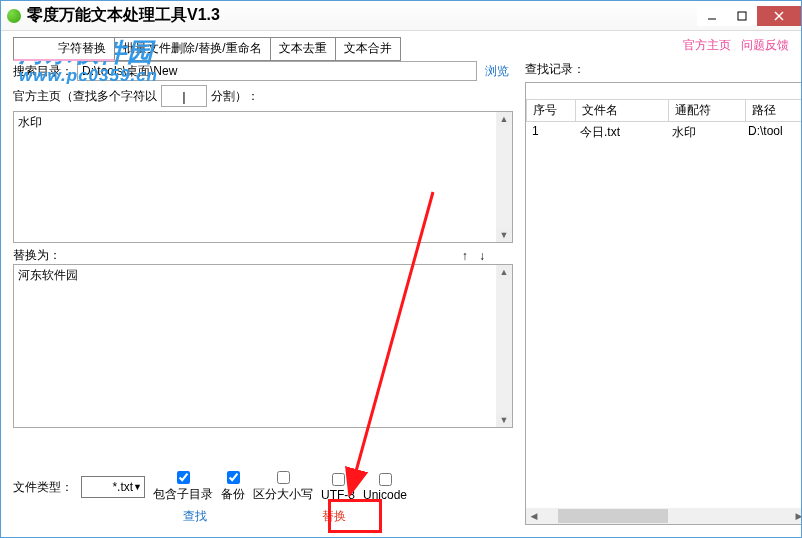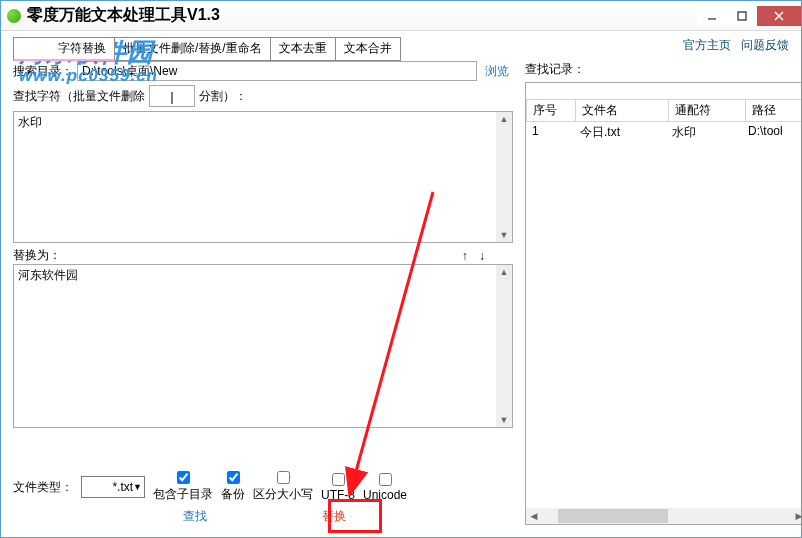--- a/index.html
+++ b/index.html
@@ -15,21 +15,21 @@
   .tb-btn svg{width:10px;height:10px;}
   .watermark {position:absolute;left:18px;top:34px;font-size:26px;font-weight:700;font-style:italic;letter-spacing:1px;
     background:linear-gradient(#3399e6,#3399e6);-webkit-background-clip:text;color:rgba(51,153,230,.25);pointer-events:none;z-index:2;}
   .watermark .sub{display:block;font-size:17px;color:rgba(51,153,230,.35);margin-top:-4px;}
   .body-inner {position:absolute;left:12px;top:36px;right:12px;bottom:12px;}
   .tabs {display:flex;gap:0;margin-bottom:4px;}
   .tab {border:1px solid #8a8a8a;padding:2px 8px;background:#f5f5f5;cursor:pointer;}
   .tab.active {background:#fff;border-bottom:2px solid #f9a8d4;position:relative;z-index:3;padding-left:44px;}
   .tablike {border:1px solid #8a8a8a;padding:2px 8px;background:#fff;margin-left:-1px;cursor:pointer;}
   .toplinks {position:absolute;right:0;top:0;display:flex;gap:10px;}
-  .toplinks a{color:#0c4a6e;cursor:pointer;}
+  .toplinks a{color:#ec4899;cursor:pointer;}
   .main-flex {position:absolute;left:0;top:24px;right:0;bottom:0;display:flex;}
   .left-pane {flex:0 0 500px;position:relative;}
   .right-pane {flex:1;margin-left:12px;display:flex;flex-direction:column;}
 
   .row {display:flex;align-items:center;margin-bottom:4px;gap:4px;}
   .path-input {flex:1;height:20px;border:1px solid #a9a9a9;padding:1px 4px;font-size:12px;box-sizing:border-box;}
   .browse {color:#1a72c9;cursor:pointer;padding:0 4px;}
 
   .label {white-space:nowrap;}
   .sep-input {width:40px;height:18px;border:1px solid #a9a9a9;text-align:center;}
@@ -116,21 +116,21 @@
 
       <div class="left-pane">
 
         <div class="row">
           <span class="label">搜索目录：</span>
           <input class="path-input" value="D:\tools\桌面\New" style="">
           <span class="browse">浏览</span>
         </div>
 
         <div class="row">
-          <span class="label">查找字符（批量文件删除</span>
+          <span class="label">官方主页（查找多个字符以</span>
           <input class="sep-input" value="|" style="">
           <span class="label">分割）：</span>
         </div>
 
         <div class="ta-wrap" style="height:132px;">
           <textarea class="textarea" style="height: 132px;">水印</textarea>
           <div class="ta-scroll">
             <div class="btn">▲</div>
             <div class="btn">▼</div>
           </div>

